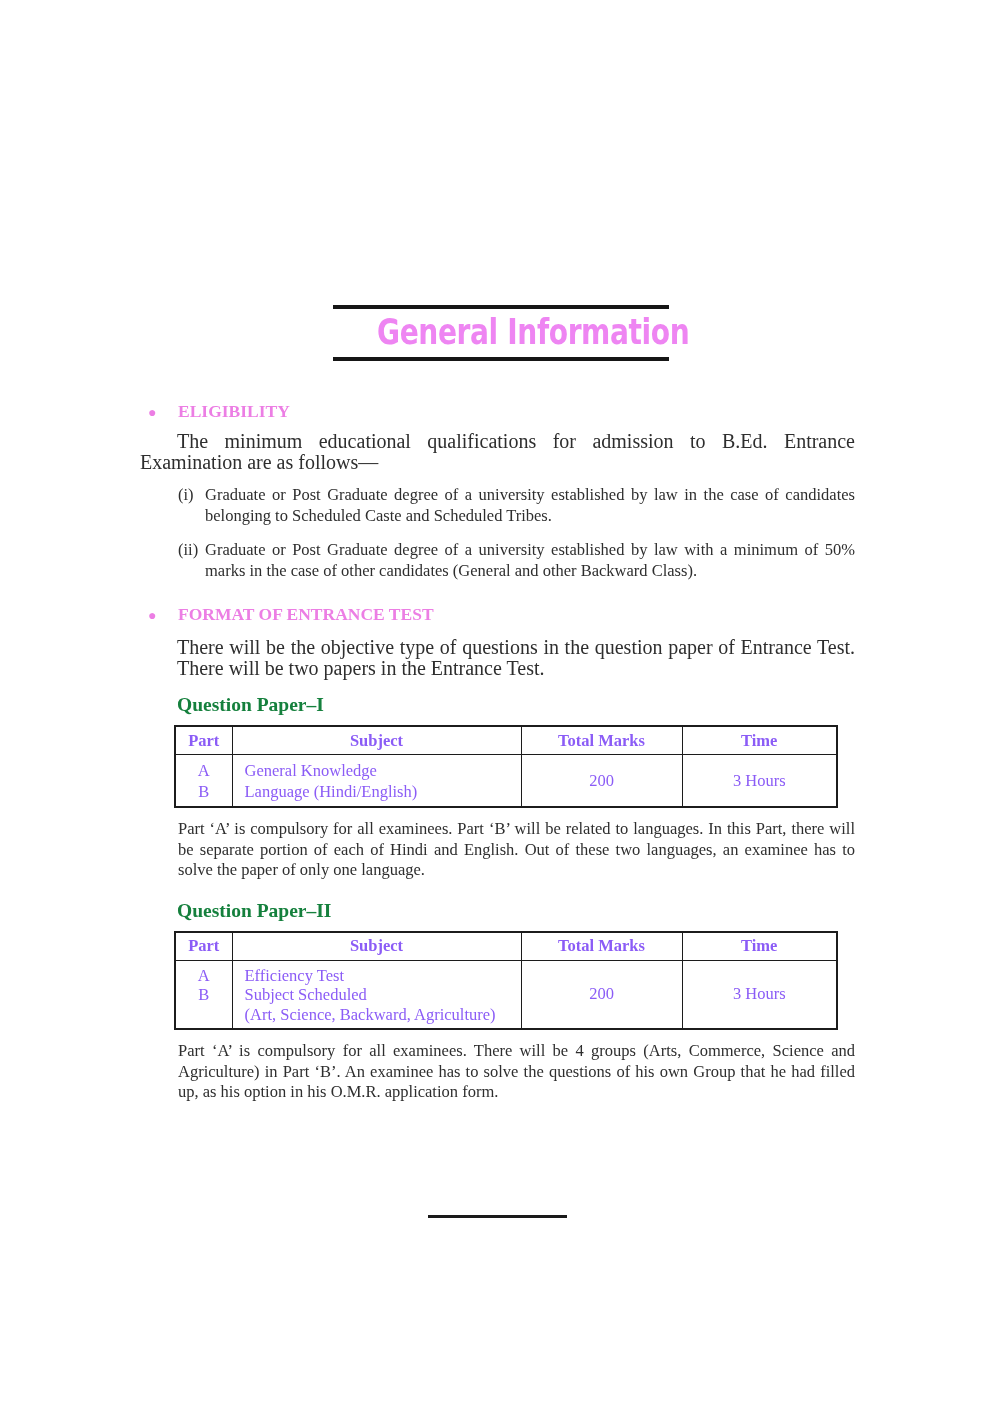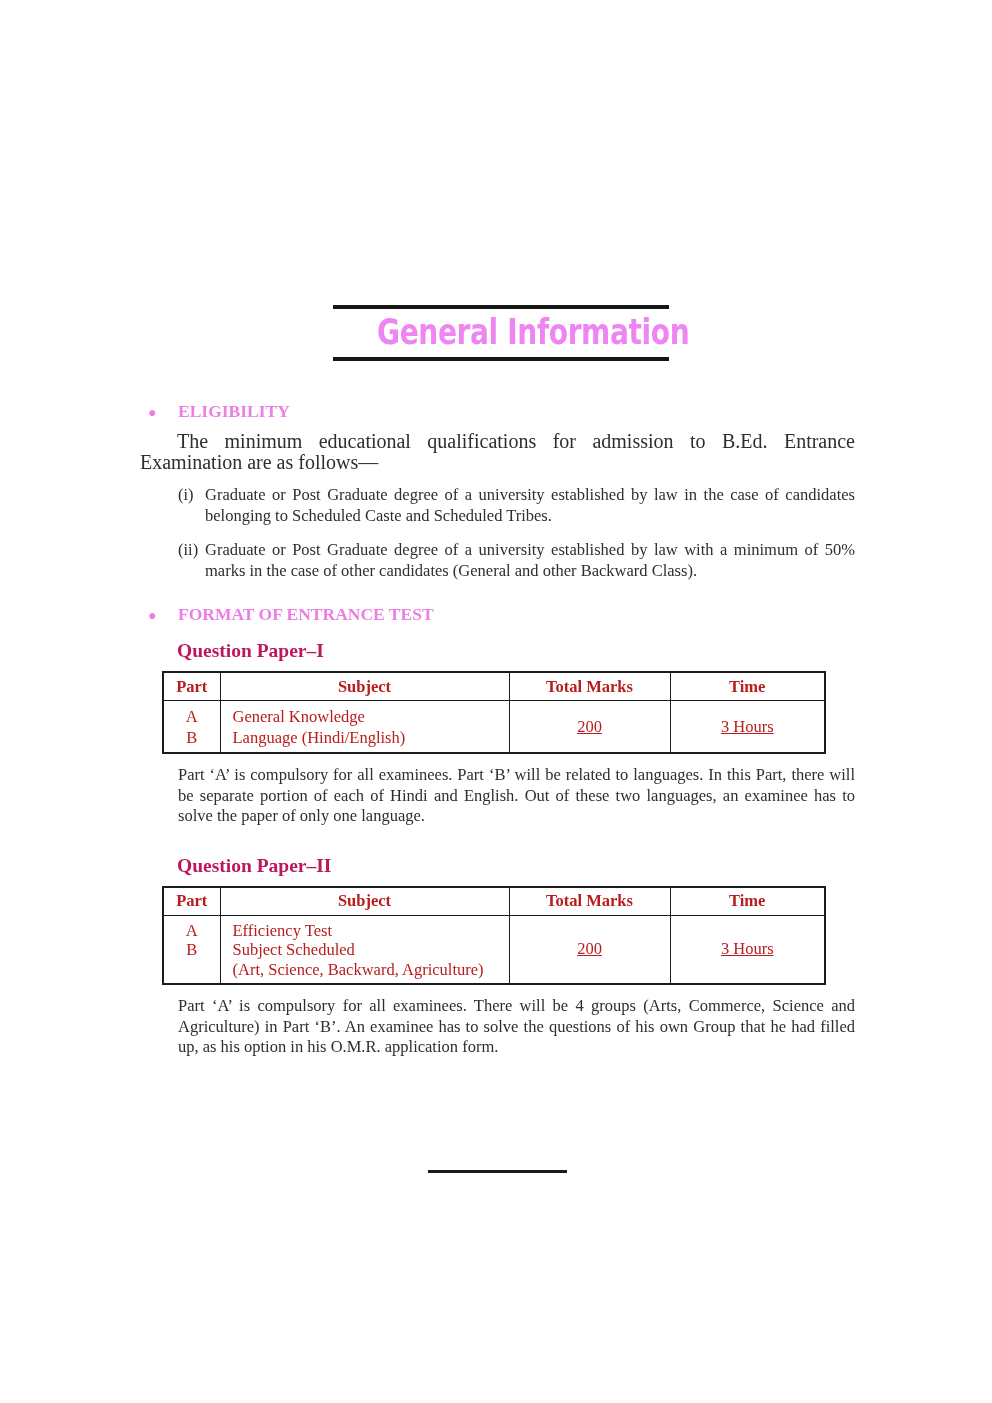--- a/index.html
+++ b/index.html
@@ -54,50 +54,50 @@
     padding-left:65px;
     text-align:justify;
     font-size:16.5px; line-height:21px;
   }
   .oitem + .oitem { margin-top:13px; }
   .oitem .marker { position:absolute; left:38px; top:0; }
   .p-format { margin-top:12px; margin-left:37px; }
   .qp-heading {
     margin-left:37px;
     font-weight:bold; font-size:19.5px; line-height:21px;
-    color:#be185d;
+    color:#15803d;
   }
   .h-qp1 { margin-top:15px; }
-  .h-qp2 { margin-top:28px;font-family:Liberation Serif, serif; }
+  .h-qp2 { margin-top:19px;font-family:Liberation Serif, serif; }
   
   .qtable {
-    margin:10px 0 0 22px;
+    margin:10px 0 0 34px;
     border-collapse:collapse;
     width:662px;
     table-layout:fixed;
     font-size:16.5px;
-    color:#b91c1c;
+    color:#8b5cf6;
   }
   .qtable, .qtable th, .qtable td { border:1px solid #1c1c1c; }
   .qtable { border:2px solid #1c1c1c; }
   .qtable th {
     font-weight:bold; text-align:center;
     height:27px; padding:0;
     font-size:16.5px;
   }
   .qtable td { vertical-align:top; padding:5px 0 4px 0; }
   .cell-lines div { line-height:21px; }
   .t2 .cell-lines div { line-height:19.5px; }
   .col-part  { width:57px; }
   .col-subj  { width:289px; }
   .col-marks { width:161px; }
   .col-time  { width:155px; }
   .td-part { text-align:center; }
   .td-subj { padding-left:12px !important; }
-  .td-mid  { vertical-align:middle !important; text-align:center; padding:0 !important;text-decoration:underline; }
+  .td-mid  { vertical-align:middle !important; text-align:center; padding:0 !important; }
   .note { margin:11px 0 0 38px; text-align:justify; font-size:16.5px; line-height:20.5px; }
   
   .end-rule {
     margin:112px auto 0 auto;
     width:139px; height:3px;
     background:#1a1a1a;
   }
 </style>
 </head>
 <body>
@@ -126,20 +126,21 @@
       <div class="oitem">
         <span class="marker">(ii)</span>
         <span>Graduate or Post Graduate degree of a university established by law with a minimum of 50% marks in the case of other candidates (General and other Backward Class).</span>
       </div>
     </div>
 
     <div class="sec-heading h-format">
       <span class="sec-bullet">●</span>
       <span>FORMAT OF ENTRANCE TEST</span>
     </div>
+    <div class="para p-format">There will be the objective type of questions in the question paper of Entrance Test. There will be two papers in the Entrance Test.</div>
 
     <div class="qp-heading h-qp1">Question Paper–I</div>
 
     <table class="qtable t1">
       <colgroup>
         <col class="col-part">
           <col class="col-subj">
           <col class="col-marks">
           <col class="col-time">
       </colgroup>

